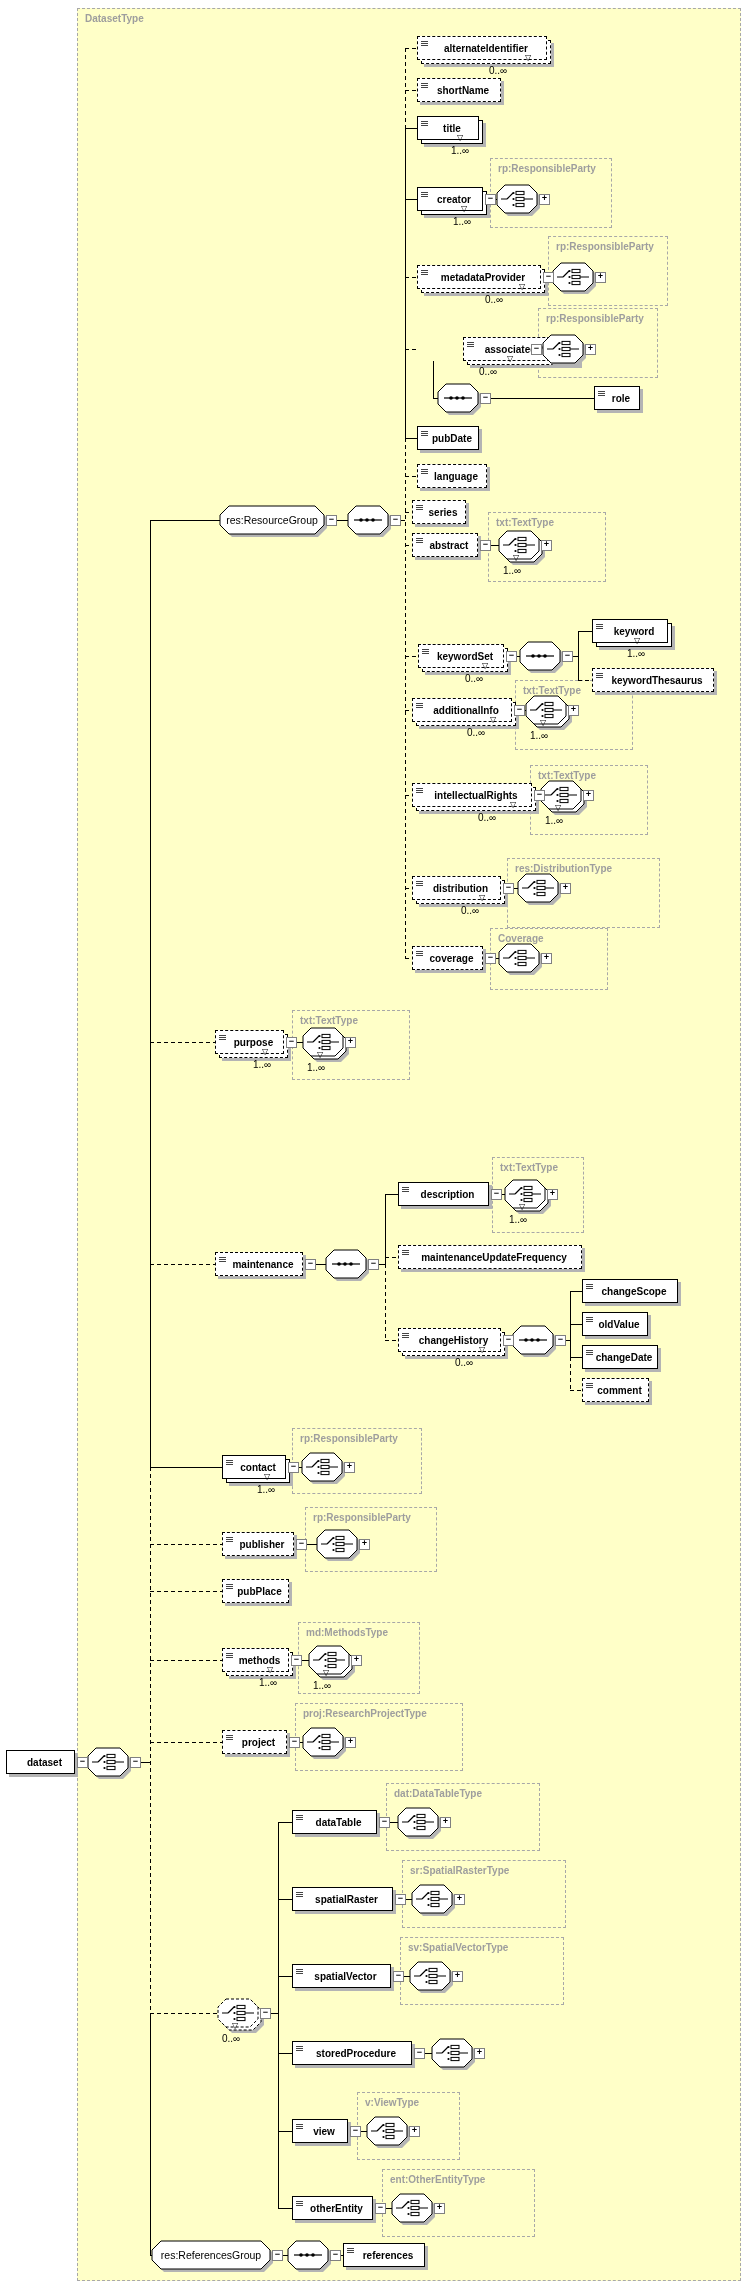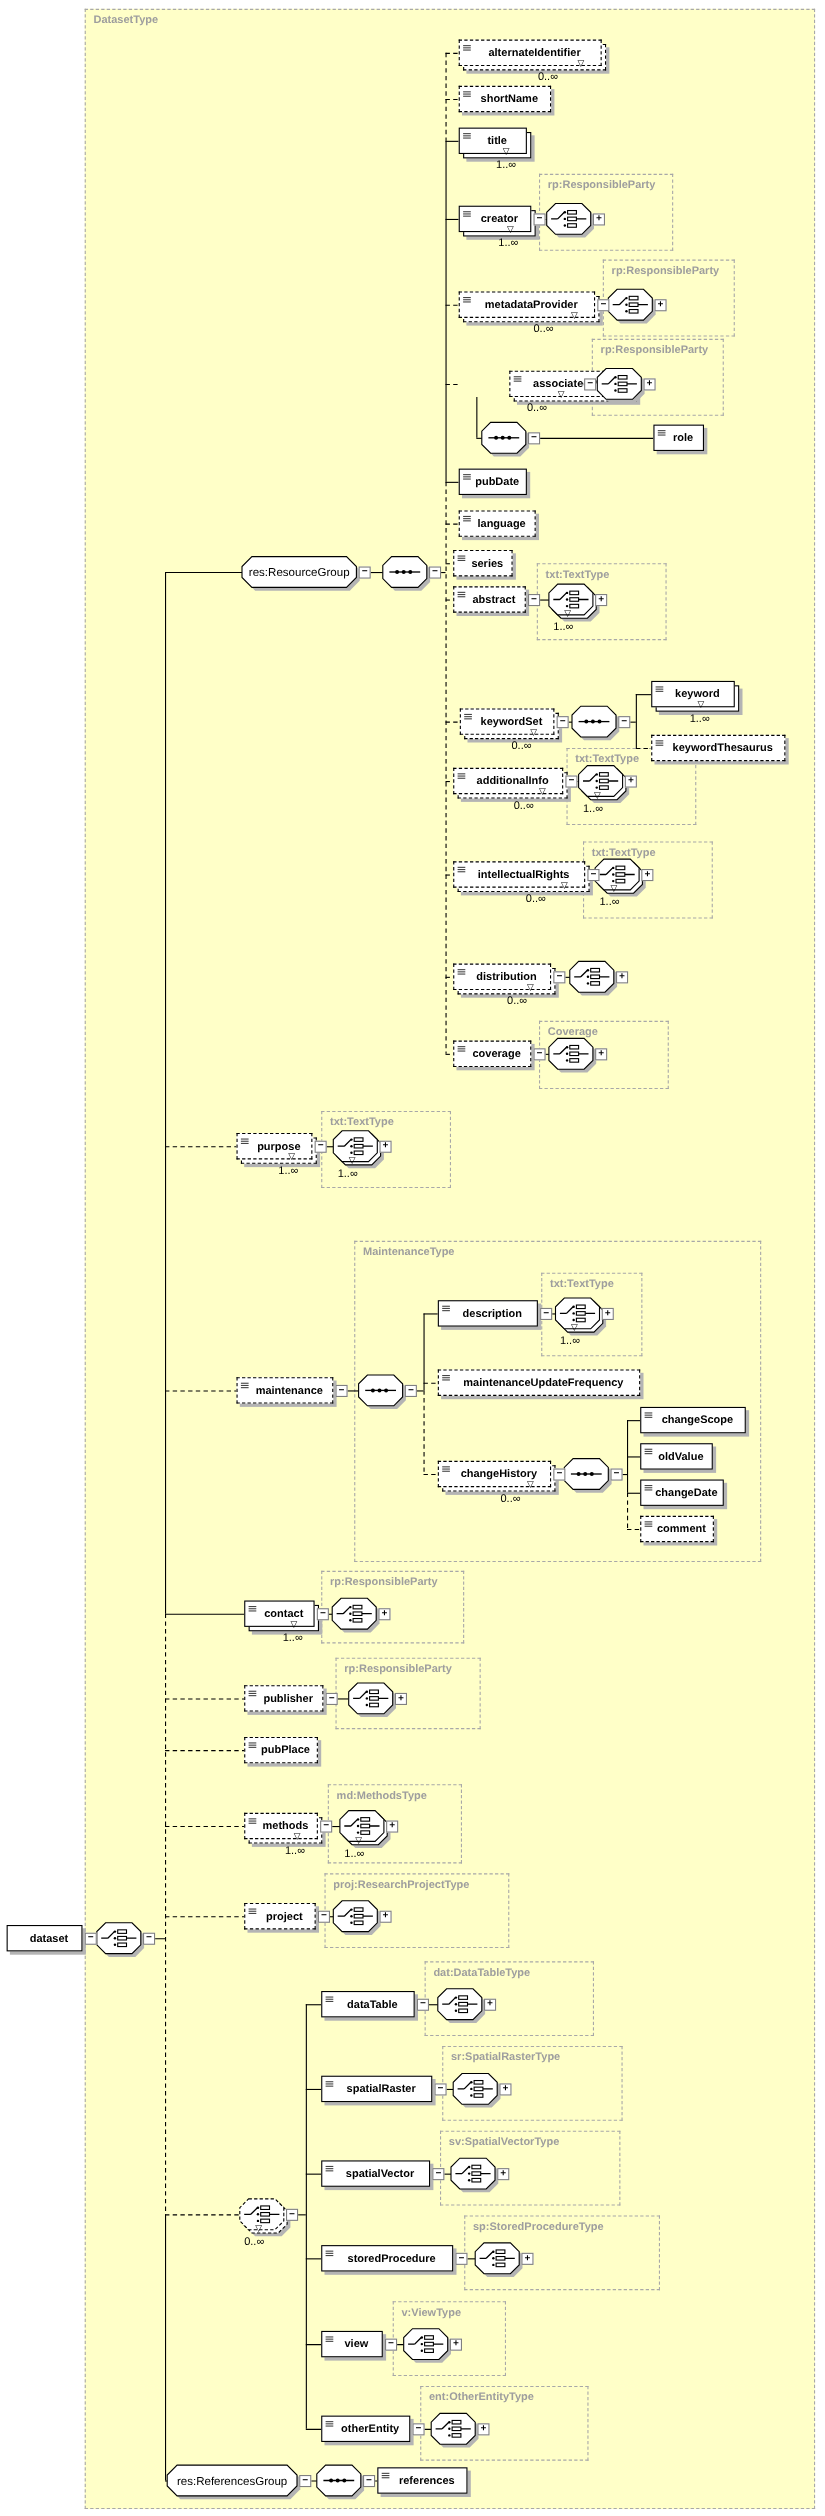--- a/index.html
+++ b/index.html
@@ -49,29 +49,29 @@
     </div>
     <div class="tbox" style="left: 488px; top: 512px; width: 118px; height: 70px; z-index: 2;">
       <span class="tlabel">txt:TextType</span>
     </div>
     <div class="tbox" style="left: 515px; top: 680px; width: 118px; height: 70px; z-index: 2;">
       <span class="tlabel">txt:TextType</span>
     </div>
     <div class="tbox" style="left: 530px; top: 765px; width: 118px; height: 70px; z-index: 2;">
       <span class="tlabel">txt:TextType</span>
     </div>
+    <div class="tbox" style="left: 507px; top: 858px; width: 153px; height: 70px; z-index: 2;">
+      <span class="tlabel">res:DistributionType</span>
+    </div>
     <div class="tbox" style="left: 490px; top: 928px; width: 118px; height: 62px; z-index: 2;">
       <span class="tlabel">Coverage</span>
     </div>
     <div class="tbox" style="left: 292px; top: 1010px; width: 118px; height: 70px; z-index: 2;">
       <span class="tlabel">txt:TextType</span>
     </div>
-    <div class="tbox" style="left: 322px; top: 1128px; width: 370px; height: 292px; z-index: 2;">
-      <span class="tlabel">MaintenanceType</span>
-    </div>
     <div class="tbox" style="left: 492px; top: 1157px; width: 92px; height: 76px; z-index: 2;">
       <span class="tlabel">txt:TextType</span>
     </div>
     <div class="tbox" style="left: 292px; top: 1428px; width: 130px; height: 66px; z-index: 2;">
       <span class="tlabel">rp:ResponsibleParty</span>
     </div>
     <div class="tbox" style="left: 305px; top: 1507px; width: 132px; height: 65px; z-index: 2;">
       <span class="tlabel">rp:ResponsibleParty</span>
     </div>
     <div class="tbox" style="left: 298px; top: 1622px; width: 122px; height: 72px; z-index: 2;">
@@ -81,23 +81,20 @@
       <span class="tlabel">proj:ResearchProjectType</span>
     </div>
     <div class="tbox" style="left: 386px; top: 1783px; width: 154px; height: 68px; z-index: 2;">
       <span class="tlabel">dat:DataTableType</span>
     </div>
     <div class="tbox" style="left: 400px; top: 1937px; width: 164px; height: 68px; z-index: 2;">
       <span class="tlabel">sv:SpatialVectorType</span>
     </div>
     <div class="tbox" style="left: 402px; top: 1860px; width: 164px; height: 68px; z-index: 2;">
       <span class="tlabel">sr:SpatialRasterType</span>
-    </div>
-    <div class="tbox" style="left: 422px; top: 2014px; width: 178px; height: 68px; z-index: 2;">
-      <span class="tlabel">sp:StoredProcedureType</span>
     </div>
     <div class="tbox" style="left: 357px; top: 2092px; width: 103px; height: 68px; z-index: 2;">
       <span class="tlabel">v:ViewType</span>
     </div>
     <div class="tbox" style="left: 382px; top: 2169px; width: 153px; height: 68px; z-index: 2;">
       <span class="tlabel">ent:OtherEntityType</span>
     </div>
     <svg class="edges" width="750" height="2287" style="z-index: 3;">
       <line x1="75" y1="1762.5" x2="150" y2="1762.5" stroke="#000000" stroke-width="1"></line>
       <line x1="150.5" y1="520" x2="150.5" y2="1467" stroke="#000000" stroke-width="1"></line>

